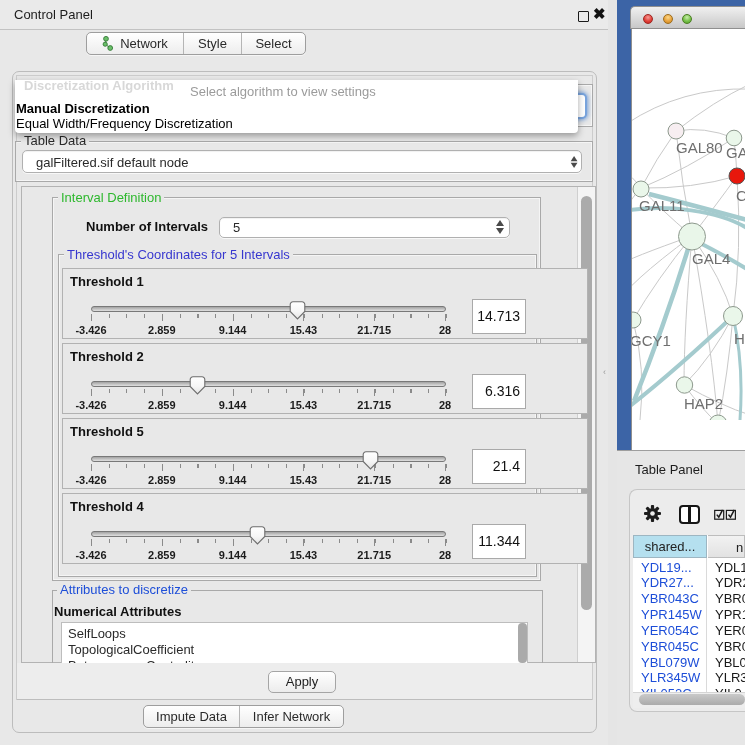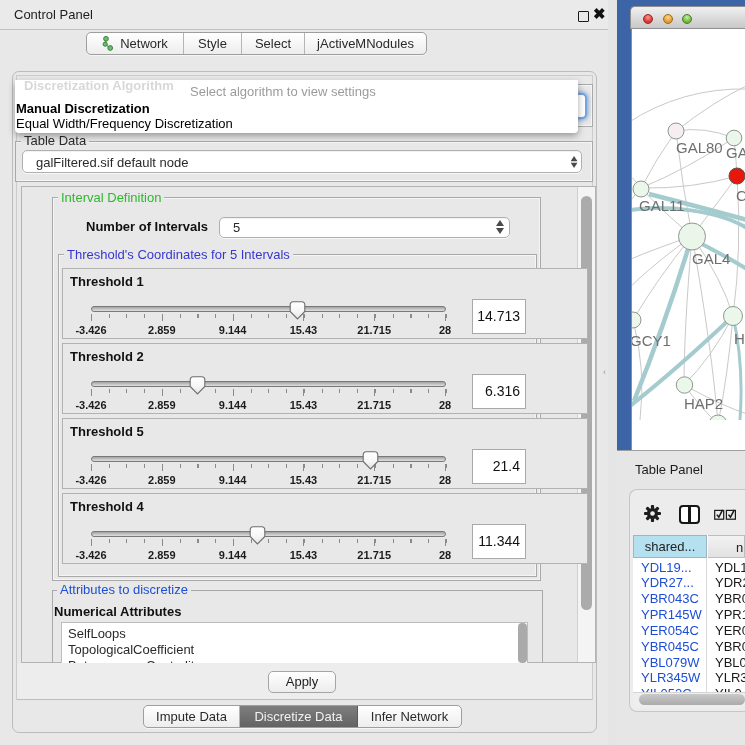--- a/index.html
+++ b/index.html
@@ -38,21 +38,20 @@
 
 <div class="seg" style="left:86px;top:32px">
   <div style="width:97px"><svg width="13" height="15" viewBox="0 0 13 15" style="margin-right:5px">
         <circle cx="4" cy="2.8" r="2.4" fill="#6abf69" stroke="#357a38" stroke-width=".9"></circle>
         <circle cx="3.2" cy="8.2" r="2.1" fill="#6abf69" stroke="#357a38" stroke-width=".9"></circle>
         <circle cx="8.2" cy="12" r="2.4" fill="#6abf69" stroke="#357a38" stroke-width=".9"></circle>
         <path d="M4,4.8 L3.4,6.4 M4.8,9.4 L7,10.9" stroke="#357a38" stroke-width=".9" fill="none"></path>
       </svg>Network</div>
   <div style="width:58px">Style</div>
   <div style="width:63px">Select</div>
-  <div style="width:121px">jActiveMNodules</div>
 </div>
 
 <div class="abs" style="left:12px;top:71px;width:585px;height:662px;border:1px solid #bcbcbc;border-radius:7px;background:#e8e8e8"></div>
 <div class="abs" style="left:16px;top:75px;width:577px;height:625px;border:1px solid #cccccc;background:#e8e8e8"></div>
 
 <div class="abs etched" style="left:15px;top:84px;width:578px;height:43px"></div>
 
 <div class="combo" style="left:560px;top:93px;width:27px;height:26px;border:2px solid #78a3dc;box-shadow:0 0 4px 1px rgba(90,140,210,.8)"></div>
 
 <div class="abs etched" style="left:15px;top:141px;width:578px;height:41px"></div>
@@ -174,21 +173,20 @@
 <div class="abs" style="left:54px;top:604px;font-weight:bold;color:#111">Numerical Attributes</div>
 <div class="abs" style="left:61px;top:622px;width:467px;height:41px;background:#fff;border:1px solid #bdbdbd;border-bottom:none"></div>
 <div class="abs" style="left:68px;top:626px;line-height:16px">SelfLoops<br>TopologicalCoefficient<br>BetweennessCentrality</div>
 <div class="abs" style="left:518px;top:623px;width:9px;height:40px;background:#aaaaaa;border-radius:4px"></div>
 
 <div class="abs" style="left:17px;top:663px;width:575px;height:37px;background:#ededed;border-bottom:1px solid #bdbdbd"></div>
 <div class="abs" style="left:268px;top:671px;width:68px;height:22px;background:linear-gradient(#ffffff,#ececec);border:1px solid #a5a5a5;border-radius:5px;text-align:center;line-height:20px;color:#1d1d1d">Apply</div>
 
 <div class="seg" style="left:143px;top:705px">
   <div style="width:96px">Impute Data</div>
-  <div class="sel" style="width:118px">Discretize Data</div>
   <div style="width:103px">Infer Network</div>
 </div>
 
 <div class="abs" style="left:15px;top:80px;width:563px;height:53px;background:#ffffff;border-radius:0 0 4px 4px;box-shadow:0 3px 7px rgba(0,0,0,.35)"></div>
 <div class="abs" style="left:24px;top:78px;color:#d8d8d8;font-weight:bold">Discretization Algorithm</div>
 <div class="abs" style="left:190px;top:84px;color:#9b9b9b">Select algorithm to view settings</div>
 <div class="abs" style="left:16px;top:101px;font-weight:bold;color:#000">Manual Discretization</div>
 <div class="abs" style="left:16px;top:116px;color:#000">Equal Width/Frequency Discretization</div>
 
 <div class="abs" style="left:608px;top:0;width:9px;height:745px;background:#e5e5e5"></div>

